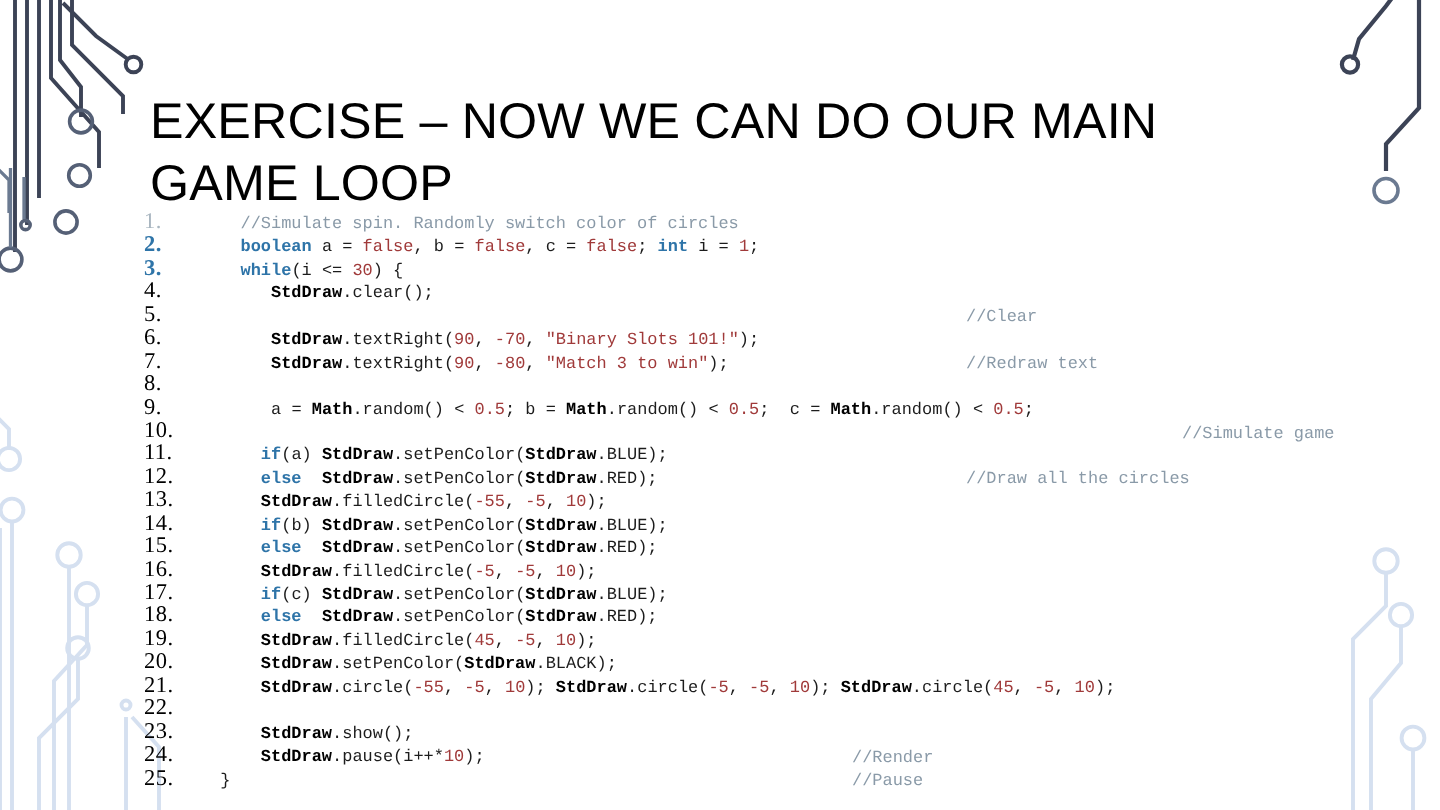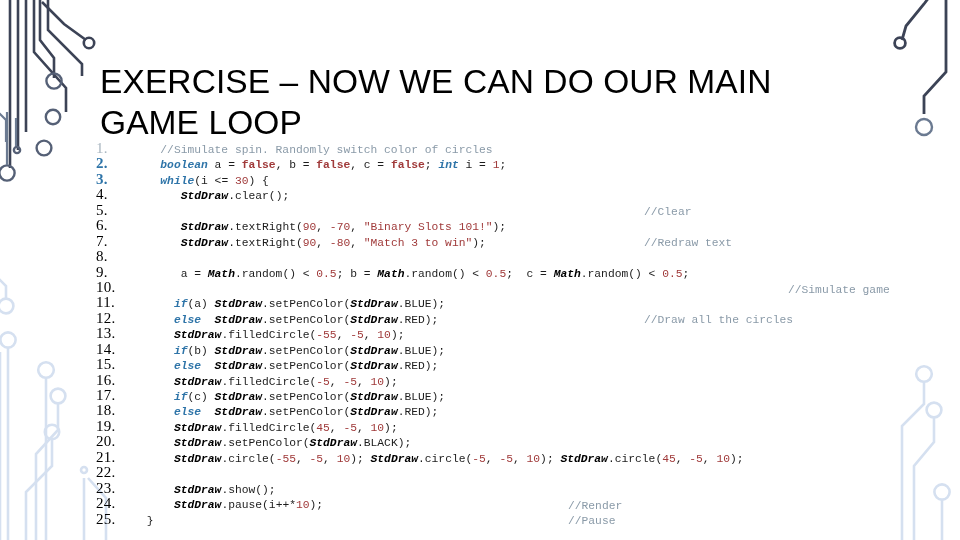--- a/index.html
+++ b/index.html
@@ -71,24 +71,24 @@
   .src {
     flex: 1 1 auto;
     position: relative;
   }
   .cmt-col {
     position: absolute;
     top: 16px;
   }
 
   
-  .k   { color: #2e74a8; font-weight: bold; font-style: italic; }  
-  .cls { color: #000000; font-weight: bold; font-style: italic; }  
+  .k   { color: #2e74a8; font-weight: bold; }  
+  .cls { color: #000000; font-weight: bold; }  
   .num { color: #a03a3a; }                     
-  .lit { color: #a03a3a; font-weight: bold; }  
+  .lit { color: #a03a3a; font-weight: normal; }  
   .str { color: #a03a3a; }                     
   .cm  { color: #8a9aa8; }                     
   .p   { color: #1c1c1c; }                     
 </style>
 </head>
 <body>
 
 <div id="slide">
 
   <svg class="circuit left" width="120" height="540" viewBox="0 0 120 540" fill="none">

